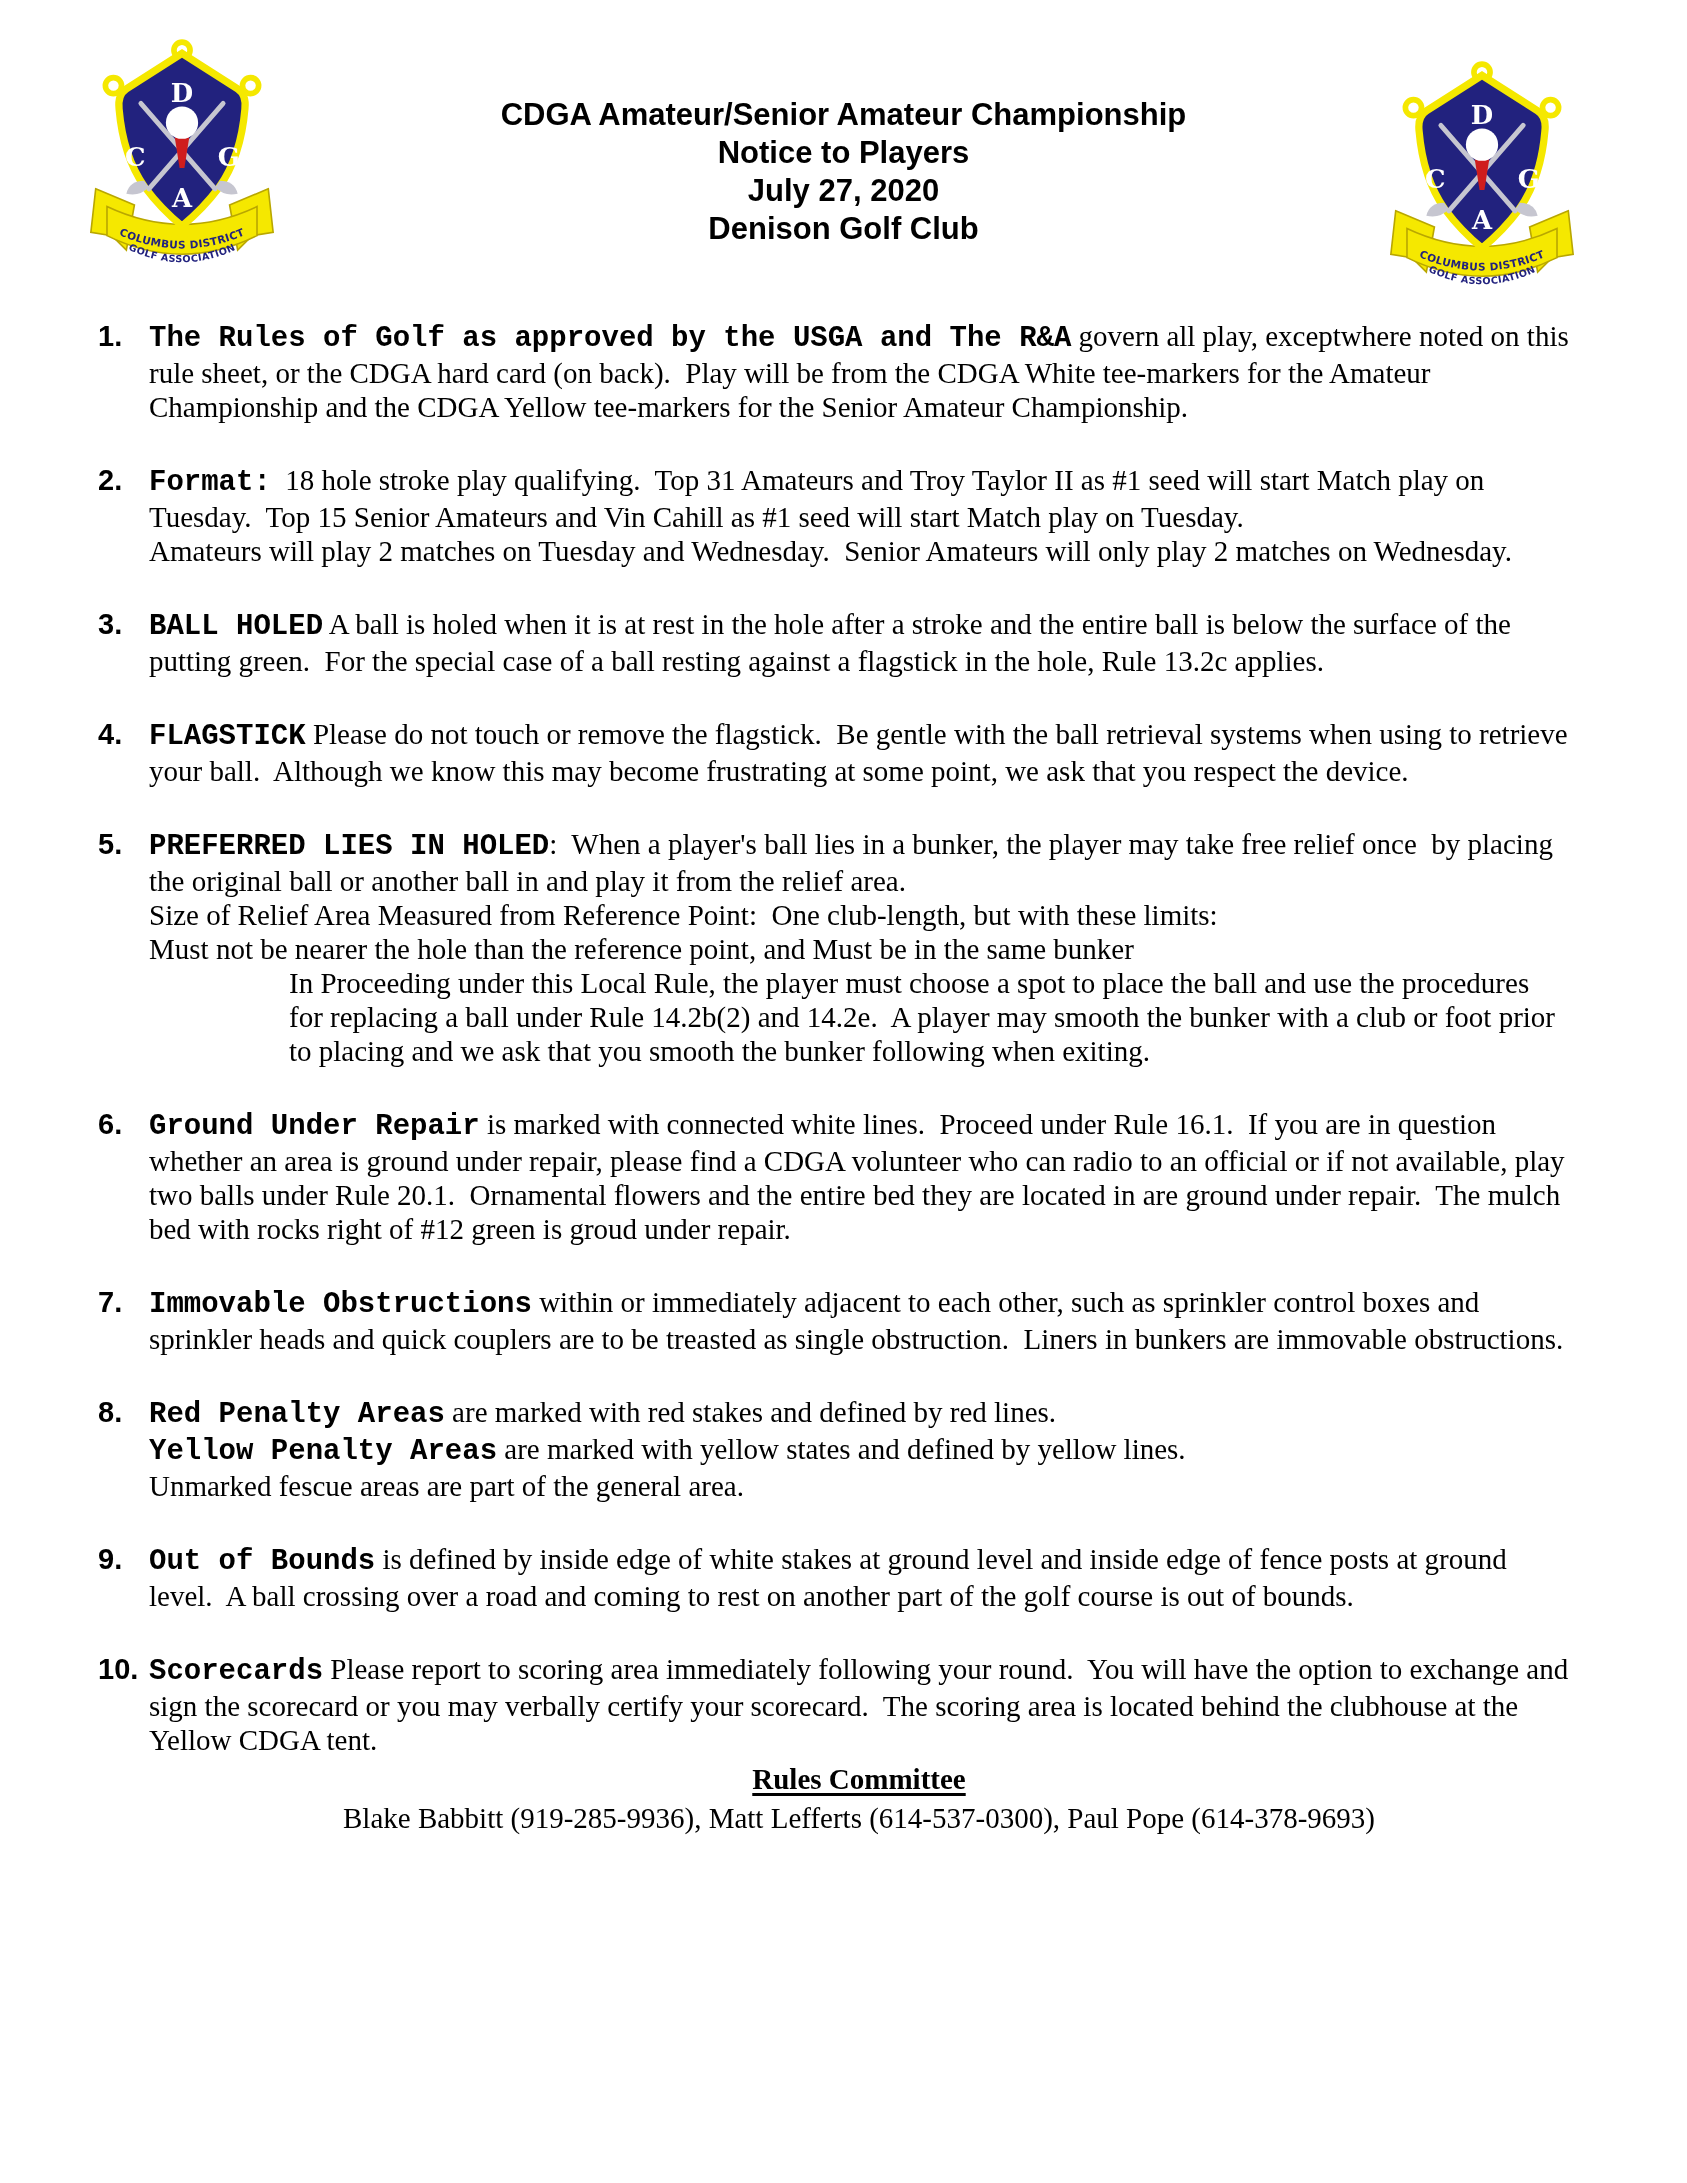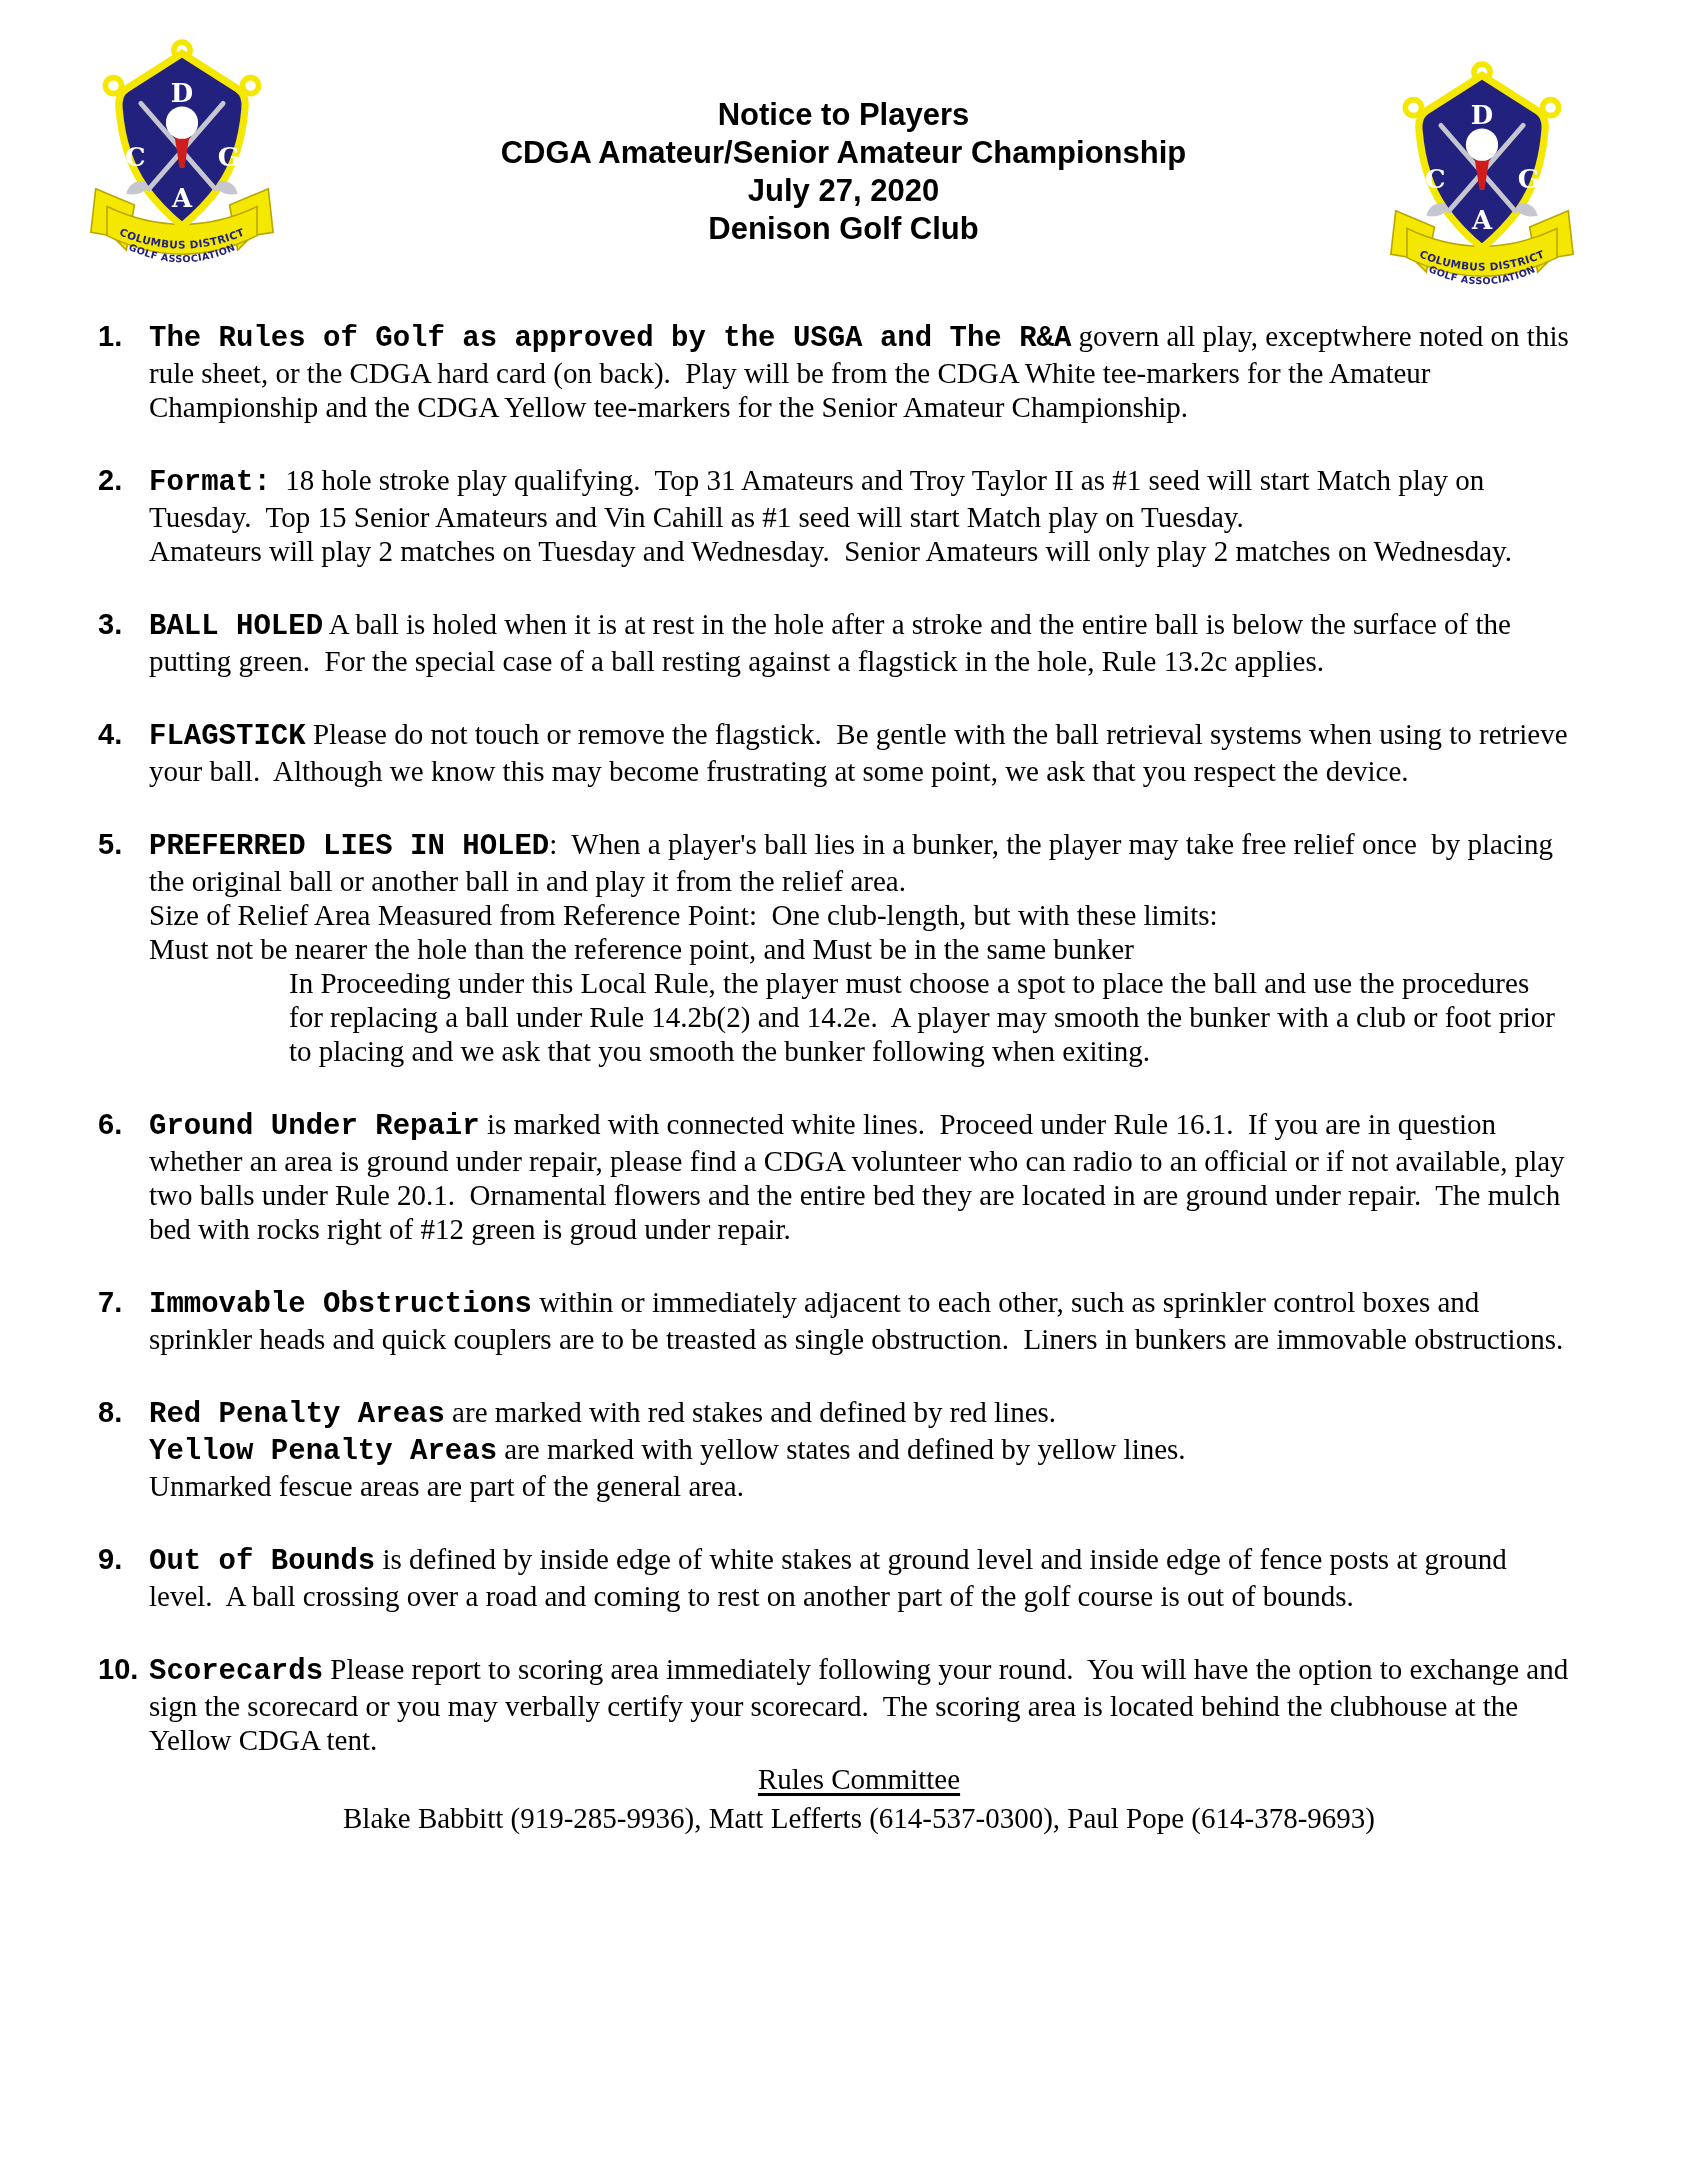--- a/index.html
+++ b/index.html
@@ -24,21 +24,21 @@
   .num{
     font-family:"Liberation Sans",sans-serif;font-weight:bold;
     font-size:29px;line-height:34px;
   }
   .content{font-size:29px;line-height:34px;}
   .block{white-space:pre-wrap;}
   .block.indent{padding-left:140px;}
   .b{font-weight:bold;font-family:Liberation Mono, monospace;}
   .footer{padding-left:51px;text-align:center;font-size:29px;line-height:34px;}
   .footer-heading{
-    font-weight:normal;text-decoration:underline;text-decoration-thickness:2.5px;
+    font-weight:bold;text-decoration:underline;text-decoration-thickness:2.5px;
     text-underline-offset:4.2px;margin-bottom:5px;
   }
 </style>
 </head>
 <body>
 
 <div class="page">
 
   <div class="logo left">
     <svg viewBox="0 0 230 305">
@@ -117,22 +117,22 @@
       <g fill="#ffffff" font-family="DejaVu Serif, serif" font-weight="bold" font-size="32" text-anchor="middle">
         <text x="115" y="84">D</text>
         <text x="57" y="164">C</text>
         <text x="173" y="164">G</text>
         <text x="115" y="214">A</text>
       </g>
     </svg>
   </div>
 
   <div class="header">
+    <div>CDGA Amateur/Senior Amateur Championship</div>
     <div>Notice to Players</div>
-    <div>CDGA Amateur/Senior Amateur Championship</div>
     <div>July 27, 2020</div>
     <div>Denison Golf Club</div>
   </div>
 
   <div class="doc">
     <div>
         <div class="item">
           <div class="num">1.</div>
           <div class="content">
             <div class="block"><span class="b">The Rules of Golf as approved by the USGA and The R&amp;A</span><span> govern all play, exceptwhere noted on this rule sheet, or the CDGA hard card (on back).  Play will be from the CDGA White tee-markers for the Amateur Championship and the CDGA Yellow tee-markers for the Senior Amateur Championship.</span></div>

